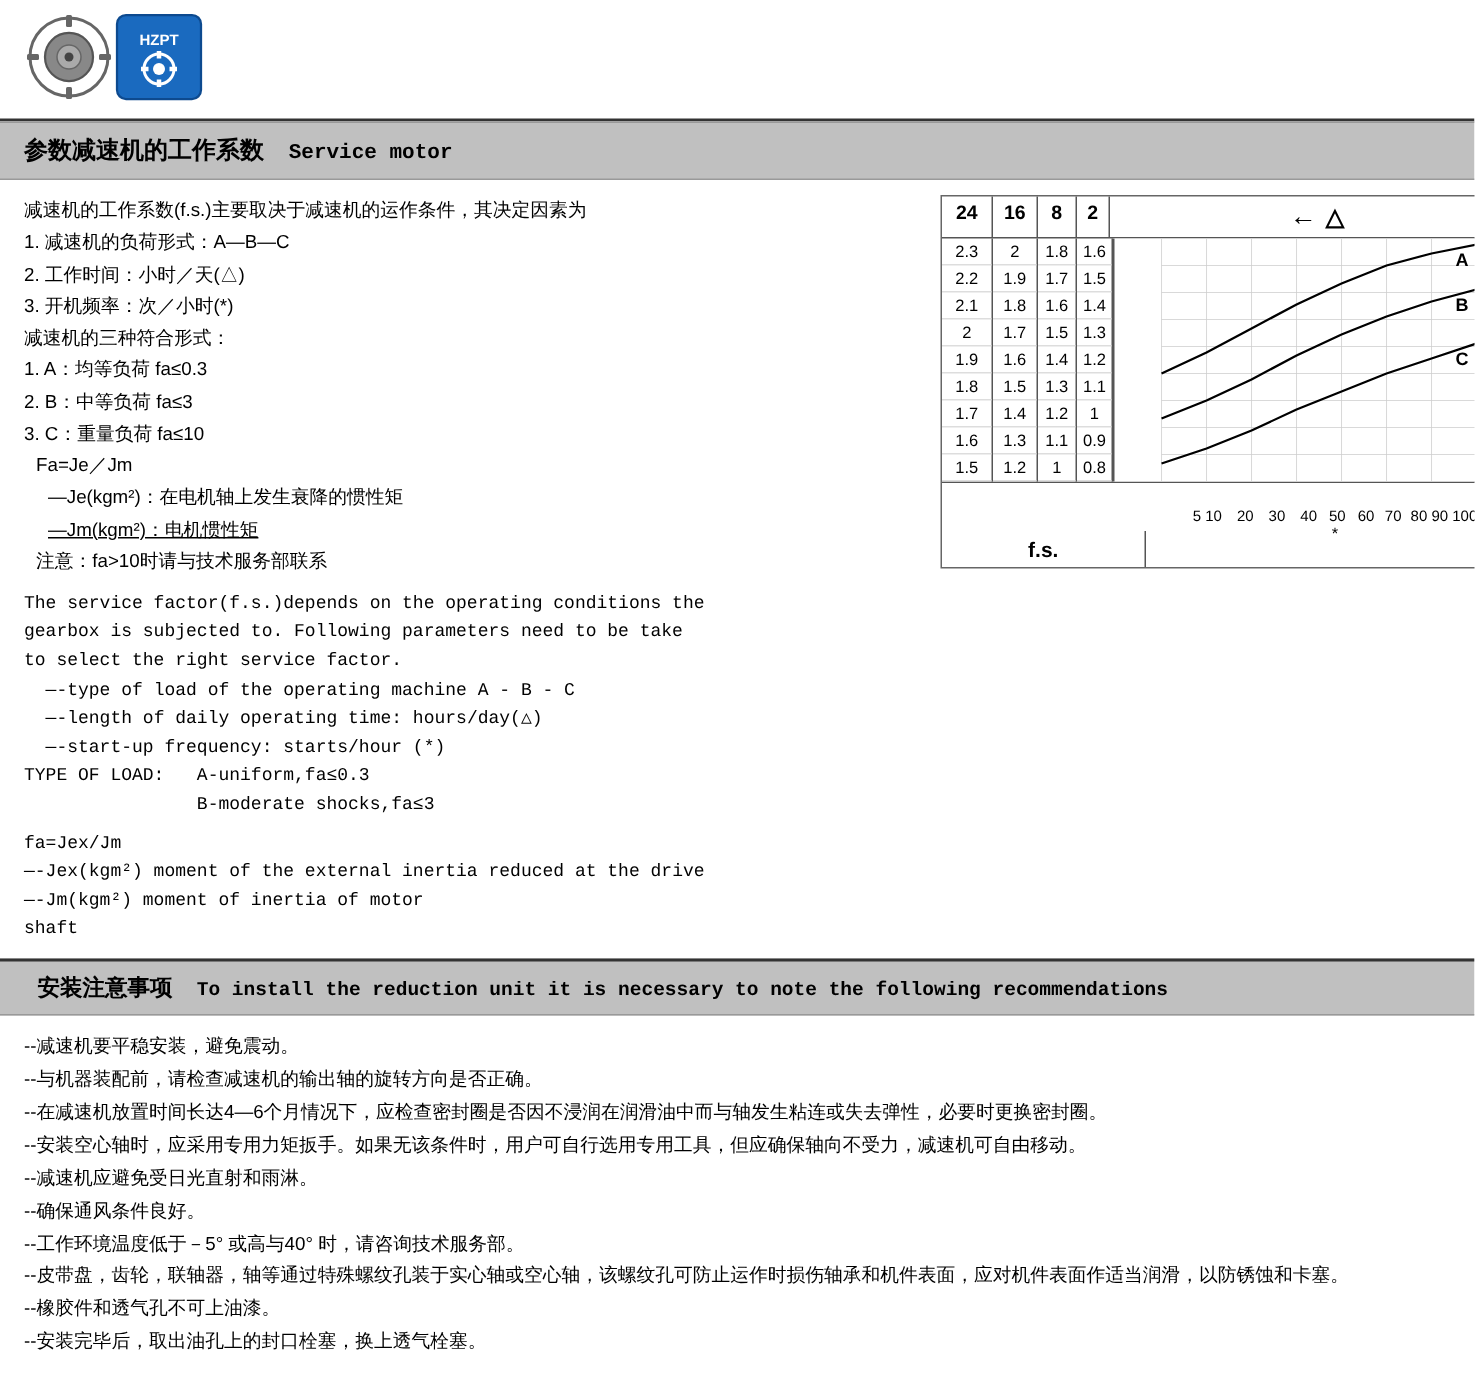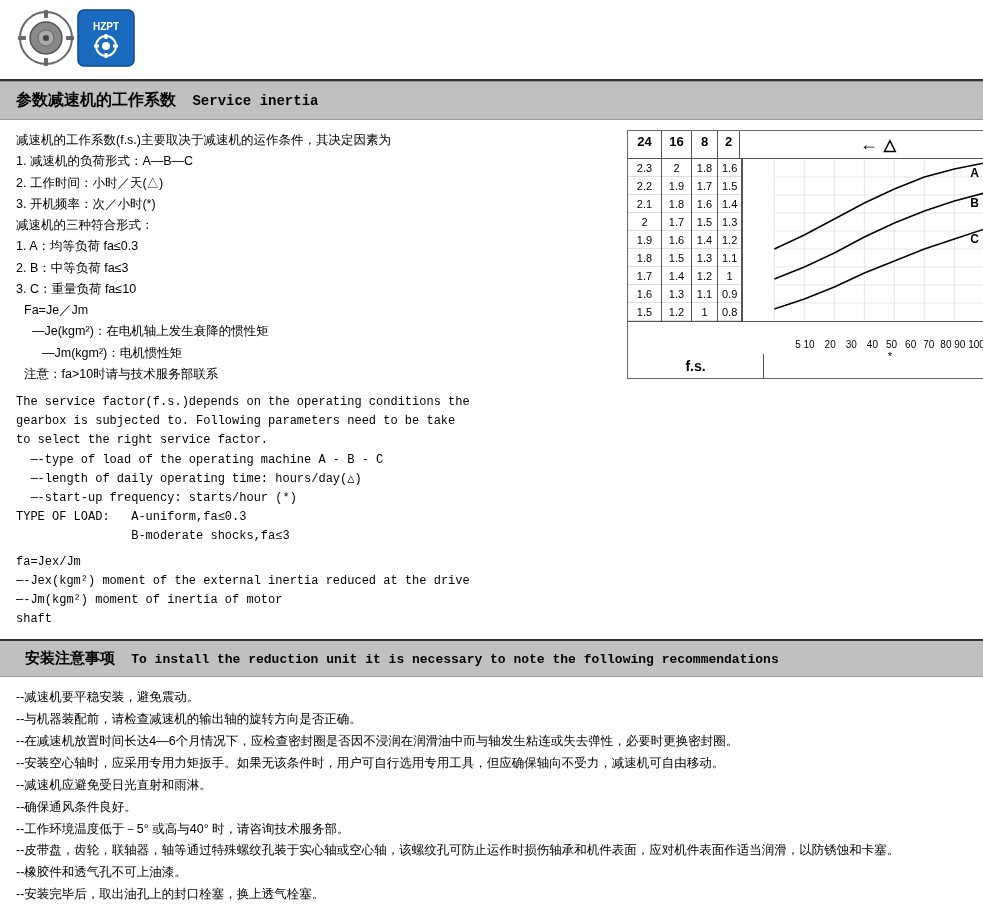--- a/index.html
+++ b/index.html
@@ -197,39 +197,39 @@
       <rect x="28.5" y="26" width="3" height="5" fill="white"></rect>
       <rect x="28.5" y="45" width="3" height="5" fill="white"></rect>
       <rect x="18" y="36.5" width="5" height="3" fill="white"></rect>
       <rect x="37" y="36.5" width="5" height="3" fill="white"></rect>
     </svg>
   </div>
 </div>
 
 <div class="section-header">
   <span class="cn">参数减速机的工作系数</span>
-  <span class="en">Service inertia</span>
+  <span class="en">Service motor</span>
 </div>
 
 <div class="main-content">
   <div class="two-col">
 
     <div class="left-col">
       <div class="cn-text">
         <div>减速机的工作系数(f.s.)主要取决于减速机的运作条件，其决定因素为</div>
         <div class="indent">1.  减速机的负荷形式：A—B—C</div>
         <div class="indent">2.  工作时间：小时／天(△)</div>
         <div class="indent">3.  开机频率：次／小时(*)</div>
         <div>减速机的三种符合形式：</div>
         <div class="indent">1.  A：均等负荷 fa≤0.3</div>
         <div class="indent">2.  B：中等负荷 fa≤3</div>
         <div class="indent">3.  C：重量负荷 fa≤10</div>
         <div style="margin-left:8px;">Fa=Je／Jm</div>
         <div style="margin-left:16px;">—Je(kgm²)：在电机轴上发生衰降的惯性矩</div>
-        <div style="margin-left:26px;">—Jm(kgm²)：电机惯性矩</div>
+        <div style="margin-left:16px;text-decoration:underline;">—Jm(kgm²)：电机惯性矩</div>
         <div style="margin-left:8px;">注意：fa&gt;10时请与技术服务部联系</div>
       </div>
       <div style="margin-top:8px;">
         <div class="mono">The service factor(f.s.)depends on the operating conditions the</div>
         <div class="mono">gearbox is subjected to. Following parameters need to be take</div>
         <div class="mono">to select the right service factor.</div>
         <div class="mono">  —-type of load of the operating machine A - B - C</div>
         <div class="mono">  —-length of daily operating time: hours/day(△)</div>
         <div class="mono">  —-start-up frequency: starts/hour (*)</div>
         <div class="mono">TYPE OF LOAD:   A-uniform,fa≤0.3</div>

